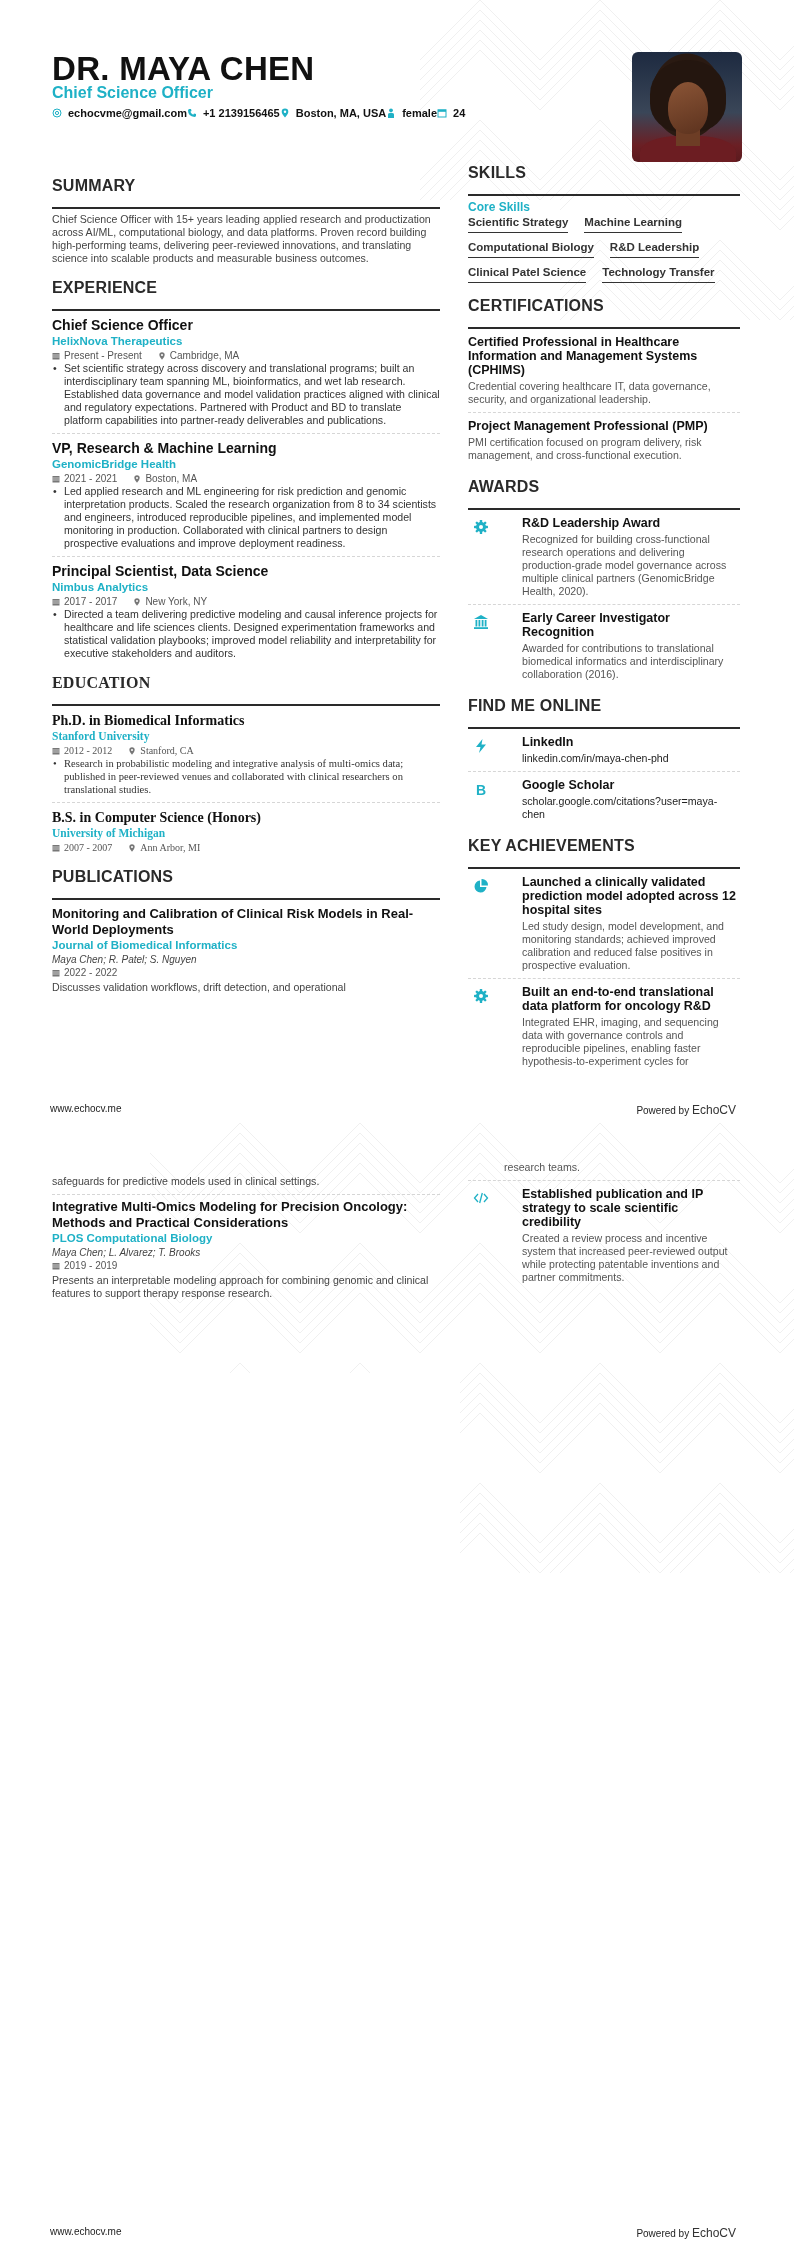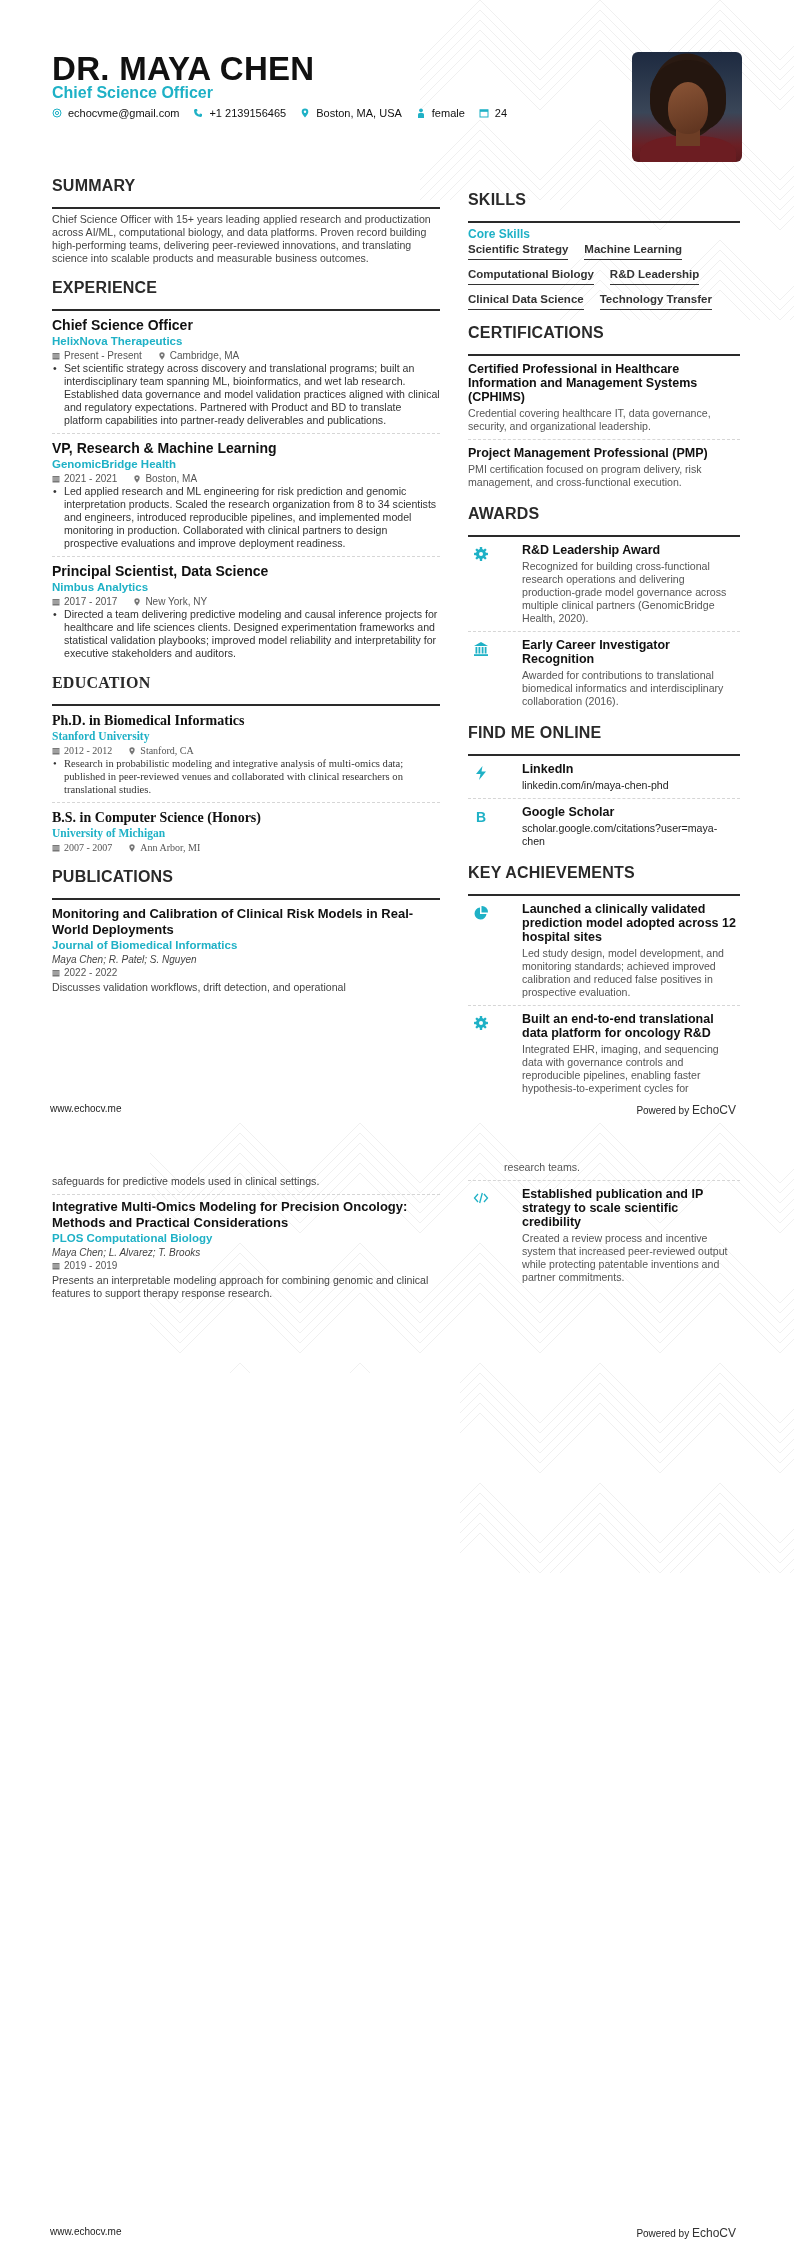--- a/index.html
+++ b/index.html
@@ -7,21 +7,21 @@
   body { font-family: "Liberation Sans", sans-serif; color: #222; position: relative; height: 2246px; overflow: hidden; }
   .page { position: absolute; left: 0; width: 794px; background: #fff; overflow: hidden; }
   .page1 { top: 0; height: 1123px; }
   .page2 { top: 1123px; height: 1123px; }
   .bg-pattern { position: absolute; inset: 0; pointer-events: none; opacity: 0.55; }
   .content { position: absolute; inset: 0; }
 
   
   .name { position: absolute; left: 52px; top: 50px; font-size: 33px; font-weight: 700; letter-spacing: 0.3px; color: #111; }
   .role { position: absolute; left: 52px; top: 84px; font-size: 16px; font-weight: 700; color: #1fb1c6; }
-  .contacts { position: absolute; left: 52px; top: 107px; display: flex; align-items: center; gap: 14px; font-size: 11px; font-weight: 400; color: #111; }
+  .contacts { position: absolute; left: 52px; top: 107px; display: flex; align-items: center; gap: 0; font-size: 11px; font-weight: 700; color: #111; }
   .contact { display: flex; align-items: center; gap: 6px; }
   .contact svg { width: 10px; height: 10px; }
   .photo { position: absolute; left: 632px; top: 52px; width: 110px; height: 110px; border-radius: 6px; overflow: hidden;
     background: radial-gradient(circle at 50% 42%, #b06f4a 0 22%, #6b3a22 23% 34%, rgba(0,0,0,0) 35%),
                 radial-gradient(ellipse at 50% 40%, #2a1a12 0 45%, rgba(0,0,0,0) 46%),
                 linear-gradient(180deg, #1d2a40 0%, #3a4658 55%, #6b1f24 85%, #5a1a1e 100%); }
   .photo .face { position: absolute; left: 36px; top: 30px; width: 40px; height: 52px; border-radius: 50% 50% 46% 46%; background: linear-gradient(160deg, #8b5536, #5c321e); }
   .photo .hair { position: absolute; left: 18px; top: 8px; width: 76px; height: 72px; border-radius: 48% 48% 40% 40%; background: #24160f; }
   .photo .shirt { position: absolute; left: 8px; top: 84px; width: 96px; height: 40px; border-radius: 40% 40% 0 0; background: #6c1d22; }
   .photo .neck { position: absolute; left: 44px; top: 72px; width: 24px; height: 22px; background: #6d3d25; }
@@ -269,30 +269,30 @@
                   <line x1="0.5" y1="5" x2="7.5" y2="5" stroke="#fff" stroke-width="0.6"></line>
                 </svg>
                 <span>2022 - 2022</span>
               </span>
             </div>
           <div class="para" style="margin-top:2px;">Discusses validation workflows, drift detection, and operational</div>
         </div>
       </section>
     </div>
 
-    <div class="right-col" style="top:191px;">
+    <div class="right-col" style="top:164px;">
       <section style="margin-bottom:14px;">
         <div class="section-title">SKILLS</div>
         <div class="skills-sub">Core Skills</div>
         <div class="skills">
           <span class="skill">Scientific Strategy</span>
           <span class="skill">Machine Learning</span>
           <span class="skill">Computational Biology</span>
           <span class="skill">R&amp;D Leadership</span>
-          <span class="skill">Clinical Data Science</span>
+          <span class="skill">Clinical Patel Science</span>
           <span class="skill">Technology Transfer</span>
         </div>
       </section>
 
       <section style="margin-bottom:10px;">
         <div class="section-title">CERTIFICATIONS</div>
         <div class="item">
           <div class="cert-title">Certified Professional in Healthcare Information and Management Systems (CPHIMS)</div>
           <div class="cert-desc">Credential covering healthcare IT, data governance, security, and organizational leadership.</div>
         </div>

